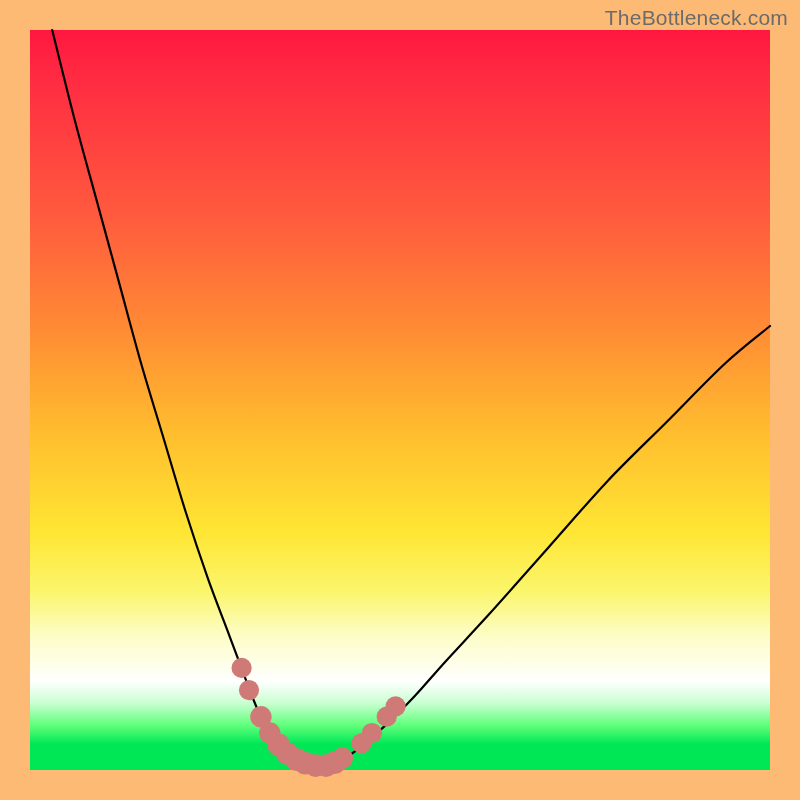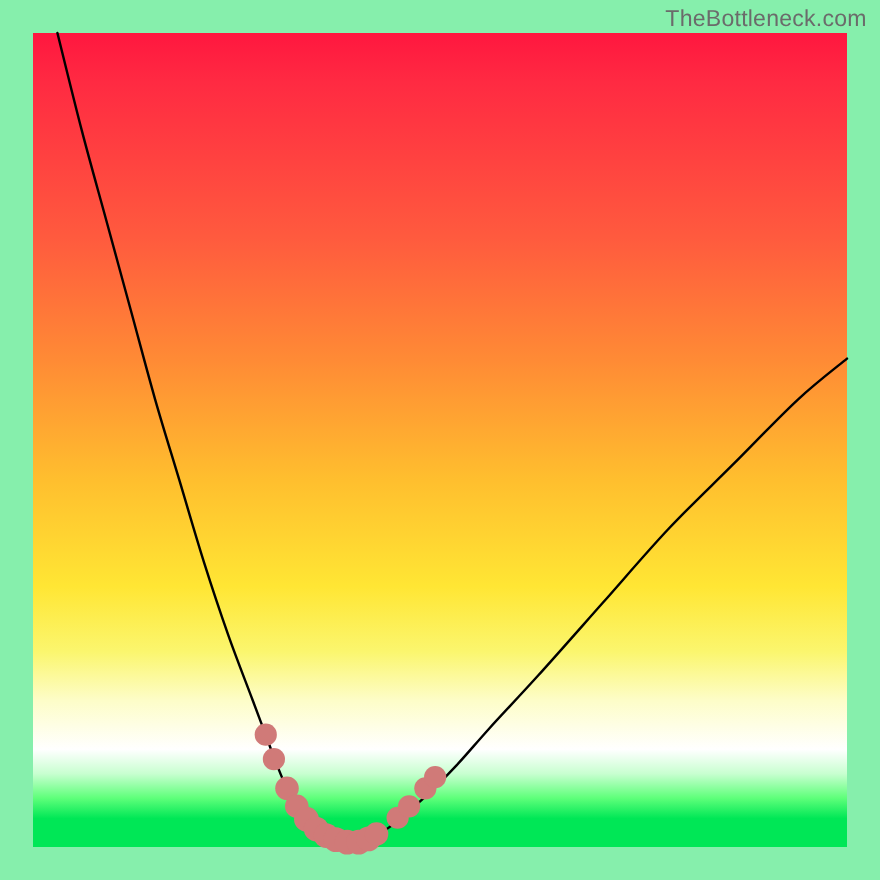--- a/index.html
+++ b/index.html
@@ -10,21 +10,21 @@
     overflow: hidden;
     background: #000;
     font-family: Arial, Helvetica, sans-serif;
   }
   .frame {
     position: absolute;
     left: 0;
     top: 0;
     width: 800px;
     height: 800px;
-    background: #86efac;
+    background: #fdba74;
   }
   .plot {
     position: absolute;
     left: 30px;
     top: 30px;
     width: 740px;
     height: 740px;
     
     background: linear-gradient(
       to bottom,

